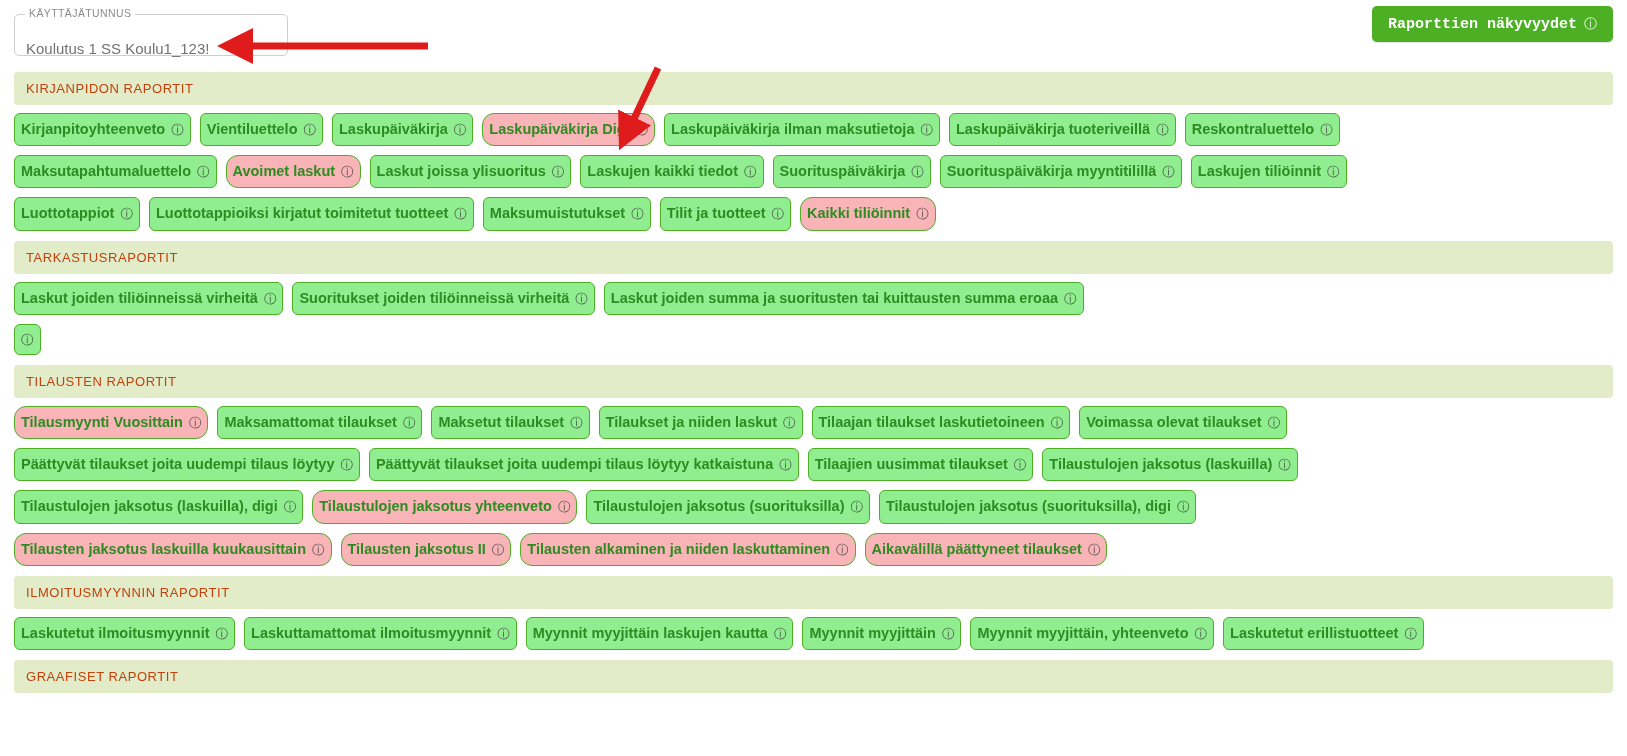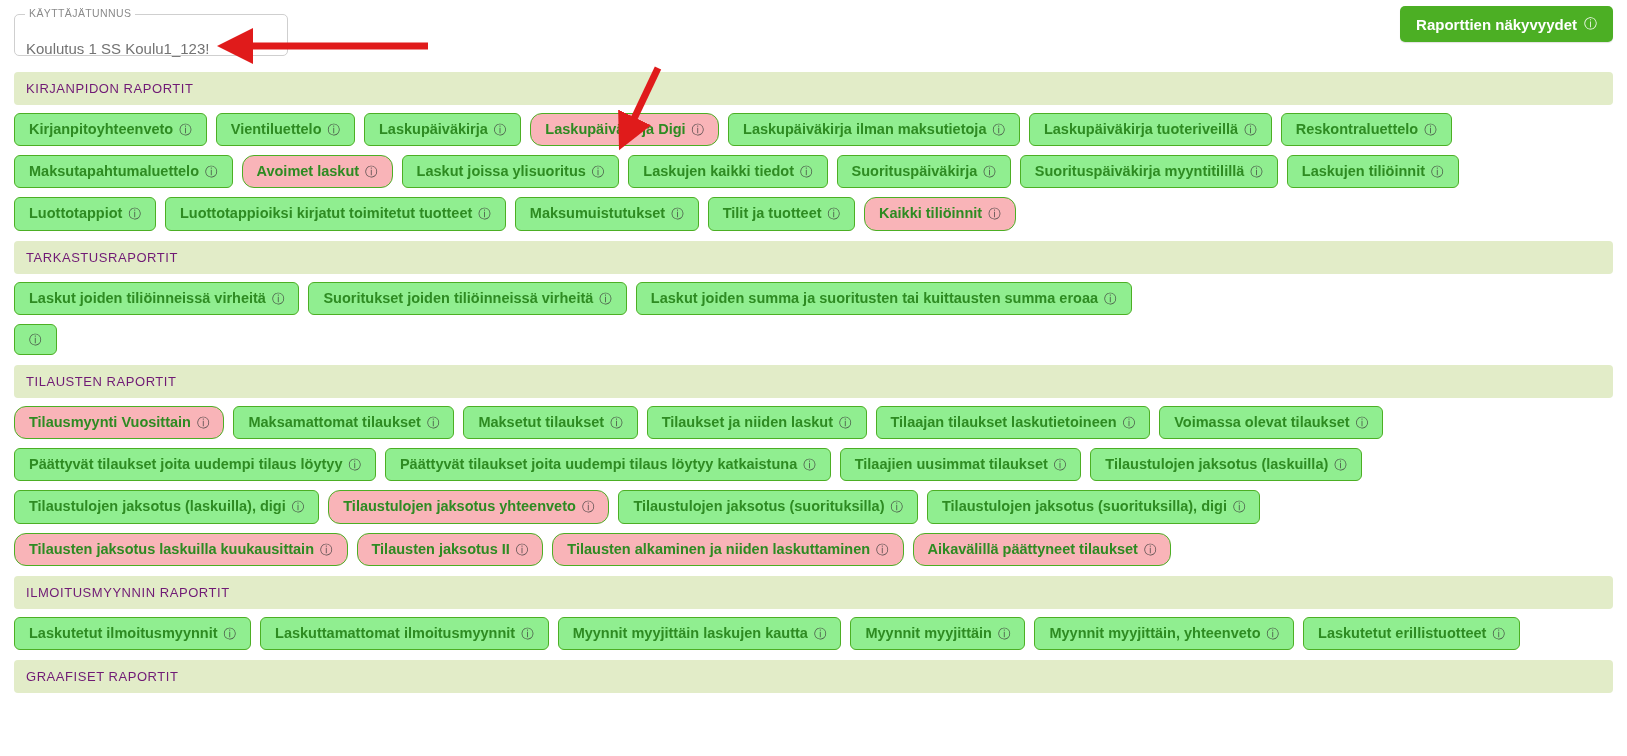--- a/index.html
+++ b/index.html
@@ -27,40 +27,40 @@
   }
   .userfield .value{
     position:absolute;left:11px;top:25px;font-size:15px;color:#737373;
     white-space:nowrap;
   }
   .visib-btn{
     position:absolute;right:14px;top:6px;
     background:#4caf24;color:#ffffff;border:none;border-radius:5px;
     height:36px;padding:0 16px;font-size:15px;font-weight:bold;
     display:flex;align-items:center;gap:7px;cursor:pointer;
-    font-family:Liberation Sans, sans-serif;
+    font-family:Liberation Mono, monospace;
     box-shadow:0 1px 1px rgba(0,0,0,.12);
   }
   .visib-btn .q{font-weight:normal;font-size:13px;opacity:.92;}
 
   
   .content{padding:0 14px;box-sizing:border-box;}
   .section-header{
-    background:#e2ecc8;color:#701a75;
+    background:#e2ecc8;color:#c2410c;
     font-size:13px;letter-spacing:.55px;font-weight:normal;
     padding:9px 12px;border-radius:4px;margin:0 0 8px 0;
     box-sizing:border-box;
   }
   .btn-row{display:flex;flex-wrap:wrap;gap:9px;margin-bottom:9px;}
   .rbtn{
     display:inline-flex;align-items:center;gap:6px;
     border:1px solid #4caf24;border-radius:6px;
     background:#90ee90;color:#2e8b22;
     font-size:14.5px;font-weight:bold;
-    padding:8px 14px;line-height:1.05;
+    padding:8px 6px;line-height:1.05;
     cursor:pointer;white-space:nowrap;
     font-family:"Liberation Sans","DejaVu Sans",sans-serif;
     box-sizing:border-box;
   }
   .rbtn.pink{background:#f9b4b8;color:#2e8b22;border-radius:12px;}
   .rbtn .q{
     font-weight:normal;font-size:12.5px;color:#3a3a3a;opacity:.85;
     font-family:"DejaVu Sans",sans-serif;
   }
   .section{margin-bottom:10px;}

